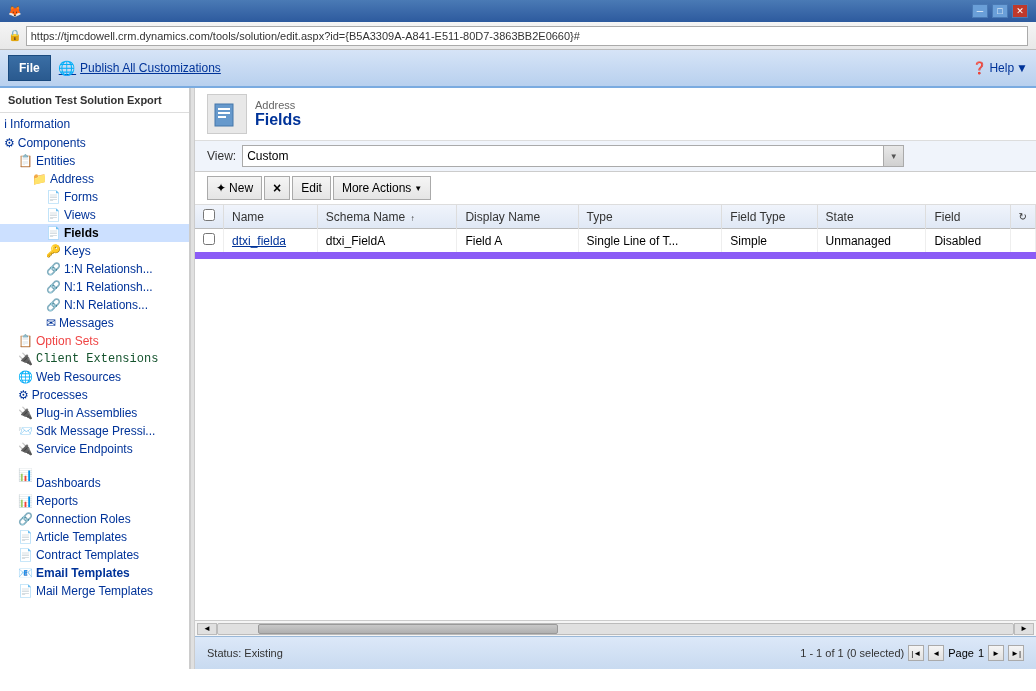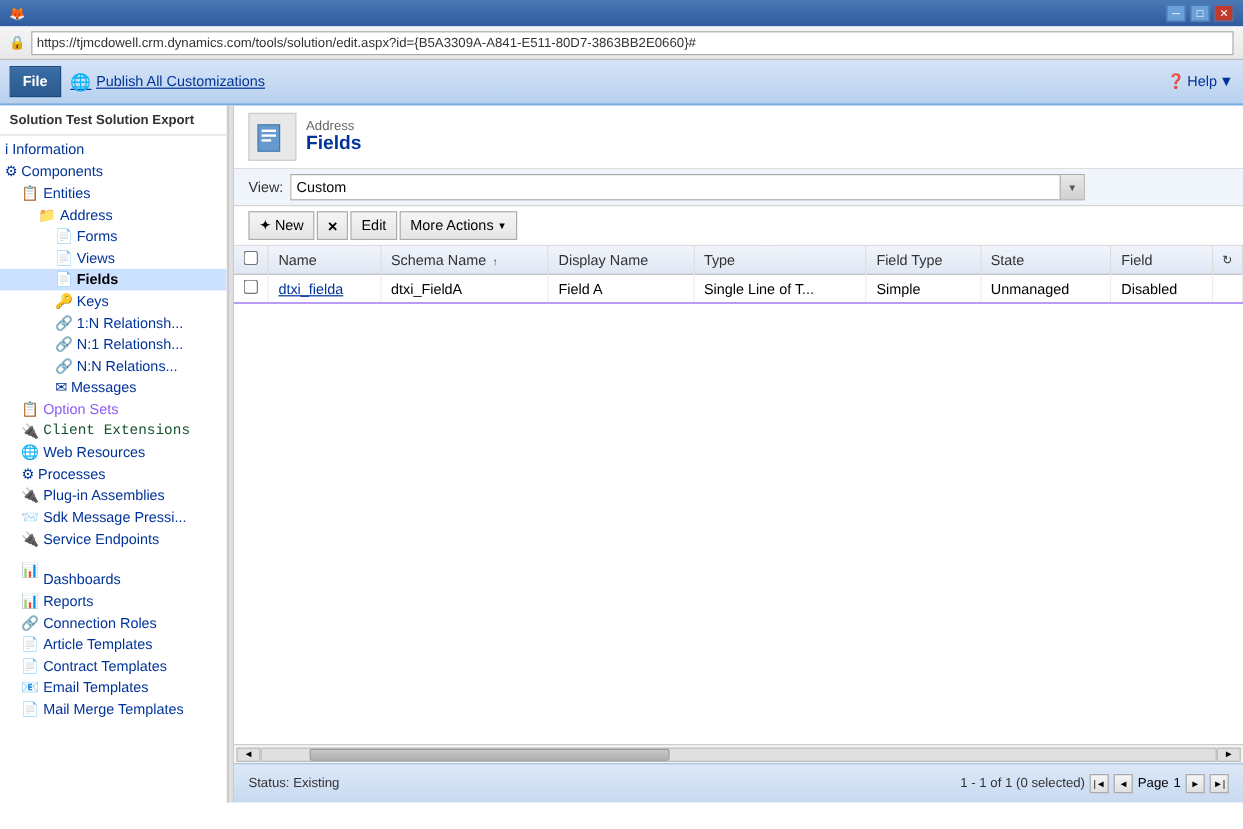--- a/index.html
+++ b/index.html
@@ -242,21 +242,21 @@
       font-weight: normal;
       color: #333;
       border-right: 1px solid #ddd;
       white-space: nowrap;
       cursor: pointer;
       user-select: none;
     }
     #data-grid th.checkbox-col { width: 24px; text-align: center; }
     #data-grid td {
       padding: 4px 8px;
-      border-bottom: 1px solid #8b5cf6;
+      border-bottom: 7px solid #8b5cf6;
       border-right: 1px solid #eee;
       white-space: nowrap;
     }
     .sort-arrow { font-size: 8px; margin-left: 2px; }
     .col-checkbox { width: 24px; text-align: center; }
     .col-refresh { width: 20px; text-align: center; cursor: pointer; font-size: 10px; color: #555; }
 
     
     #grid-scrollbar-area {
       height: 16px;
@@ -417,21 +417,21 @@
           <div class="sidebar-item" style="padding-left: 46px;">
     <span style="font-size:12px; margin-right:3px; flex-shrink:0;">🔗</span>
     <span style="overflow:hidden; text-overflow:ellipsis; color:#003399; font-weight:normal;">N:N Relations...</span>
   </div>
           <div class="sidebar-item" style="padding-left: 46px;">
     <span style="font-size:12px; margin-right:3px; flex-shrink:0;">✉</span>
     <span style="overflow:hidden; text-overflow:ellipsis; color:#003399; font-weight:normal;">Messages</span>
   </div>
           <div class="sidebar-item" style="padding-left: 18px;">
     <span style="font-size:12px; margin-right:3px; flex-shrink:0;">📋</span>
-    <span style="overflow:hidden; text-overflow:ellipsis; color:#8b5cf6; font-weight:normal;">Option Sets</span>
+    <span style="overflow:hidden; text-overflow:ellipsis; color:#ef4444; font-weight:normal;">Option Sets</span>
   </div>
           <div class="sidebar-item" style="padding-left: 18px;">
     <span style="font-size:12px; margin-right:3px; flex-shrink:0;">🔌</span>
     <span style="overflow:hidden; text-overflow:ellipsis; color:#14532d; font-weight:normal;font-family:Liberation Mono, monospace;">Client Extensions</span>
   </div>
           <div class="sidebar-item" style="padding-left: 18px;">
     <span style="font-size:12px; margin-right:3px; flex-shrink:0;">🌐</span>
     <span style="overflow:hidden; text-overflow:ellipsis; color:#003399; font-weight:normal;">Web Resources</span>
   </div>
           <div class="sidebar-item" style="padding-left: 18px;">
@@ -465,21 +465,21 @@
           <div class="sidebar-item" style="padding-left: 18px;">
     <span style="font-size:12px; margin-right:3px; flex-shrink:0;">📄</span>
     <span style="overflow:hidden; text-overflow:ellipsis; color:#003399; font-weight:normal;">Article Templates</span>
   </div>
           <div class="sidebar-item" style="padding-left: 18px;">
     <span style="font-size:12px; margin-right:3px; flex-shrink:0;">📄</span>
     <span style="overflow:hidden; text-overflow:ellipsis; color:#003399; font-weight:normal;">Contract Templates</span>
   </div>
           <div class="sidebar-item" style="padding-left: 18px;">
     <span style="font-size:12px; margin-right:3px; flex-shrink:0;">📧</span>
-    <span style="overflow:hidden; text-overflow:ellipsis; color:#003399; font-weight:normal;">Email Templates</span>
+    <span style="overflow:hidden; text-overflow:ellipsis; color:#003399; font-weight:bold;">Email Templates</span>
   </div>
           <div class="sidebar-item" style="padding-left: 18px;">
     <span style="font-size:12px; margin-right:3px; flex-shrink:0;">📄</span>
     <span style="overflow:hidden; text-overflow:ellipsis; color:#003399; font-weight:normal;">Mail Merge Templates</span>
   </div>
         </div>
     </div>
   </div>
 
   <div id="resize-handle"></div>

